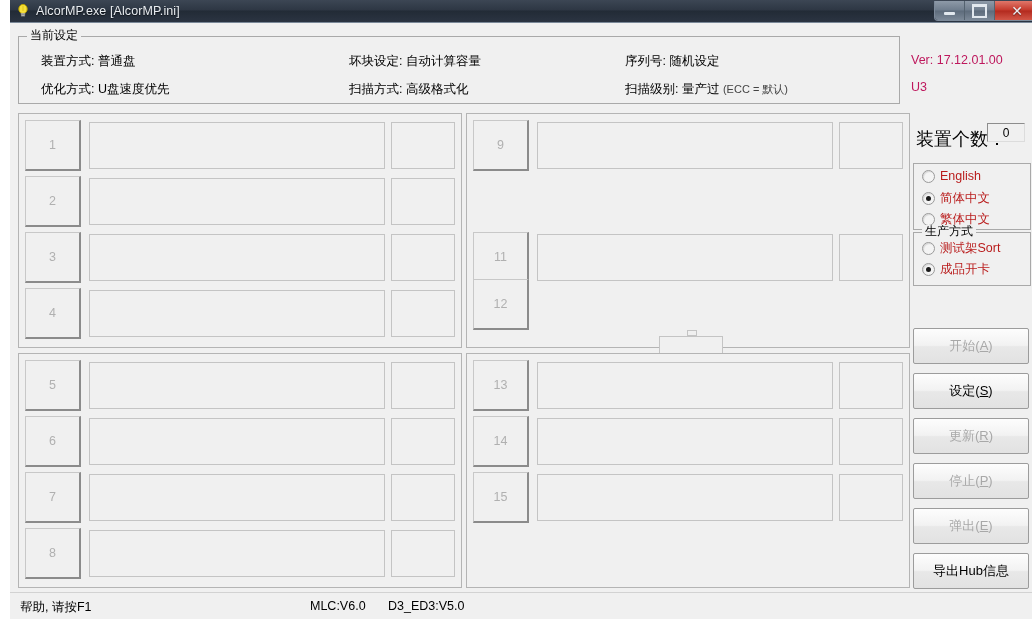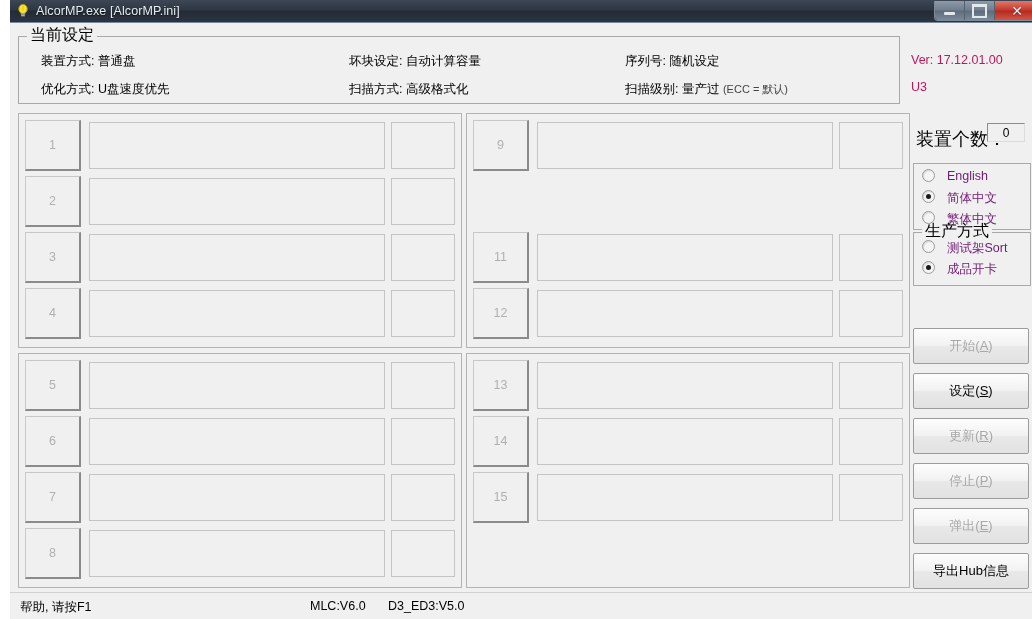--- a/index.html
+++ b/index.html
@@ -69,21 +69,21 @@
   
   .groupbox {
     position: absolute;
     border: 1px solid #a9a9a9;
     background: transparent;
   }
   .groupbox > .gb-title {
     position: absolute; top: -8px; left: 8px;
     background: #f0f0f0;
     padding: 0 3px;
-    font-size: 16px; line-height: 12px;
+    font-size: 12px; line-height: 12px;
     color: #000;
     white-space: nowrap;
   }
 
   
   #current-settings { left: 8px; top: 36px; width: 880px; height: 66px; }
   .setting-line {
     position: absolute;
     font-size: 12.5px;
     color: #000;
@@ -162,25 +162,24 @@
     display: flex; align-items: center; justify-content: center;
     font-size: 12px;
     box-sizing: border-box;
   }
 
   #lang-group { left: 903px; top: 163px; width: 116px; height: 65px; }
   #prod-group { left: 903px; top: 232px; width: 116px; height: 52px; }
 
   .radio-row {
     position: absolute;
-    display: flex; 
+    display: flex; align-items: center;
     font-size: 12.5px;
     white-space: nowrap;
-    color: #701a75;
-    gap: 7px;
+    color: #b91c1c;
   }
   .radio-mark {
     width: 11px; height: 11px;
     border-radius: 50%;
     border: 1px solid #9a9a9a;
     background: #f4f4f4;
     box-shadow: inset 1px 1px 1px rgba(0,0,0,.12);
     margin-right: 5px;
     position: relative;
     flex: 0 0 auto;
@@ -289,21 +288,21 @@
       <div class="devrow" style="top: 6px;">
         <div class="num-btn">9</div>
         <div class="info-field"></div>
         <div class="size-field"></div>
       </div>
       <div class="devrow" style="top: 118px;">
         <div class="num-btn">11</div>
         <div class="info-field"></div>
         <div class="size-field"></div>
       </div>
-      <div class="devrow" style="top: 174px;">
+      <div class="devrow" style="top: 165px; flex-direction: column;">
         <div class="num-btn">12</div>
         <div class="info-field"></div>
         <div class="size-field"></div>
       </div>
     </div>
   <div class="devpanel" id="panel-3">
       <div class="devrow" style="top: 6px;">
         <div class="num-btn">5</div>
         <div class="info-field"></div>
         <div class="size-field"></div>

